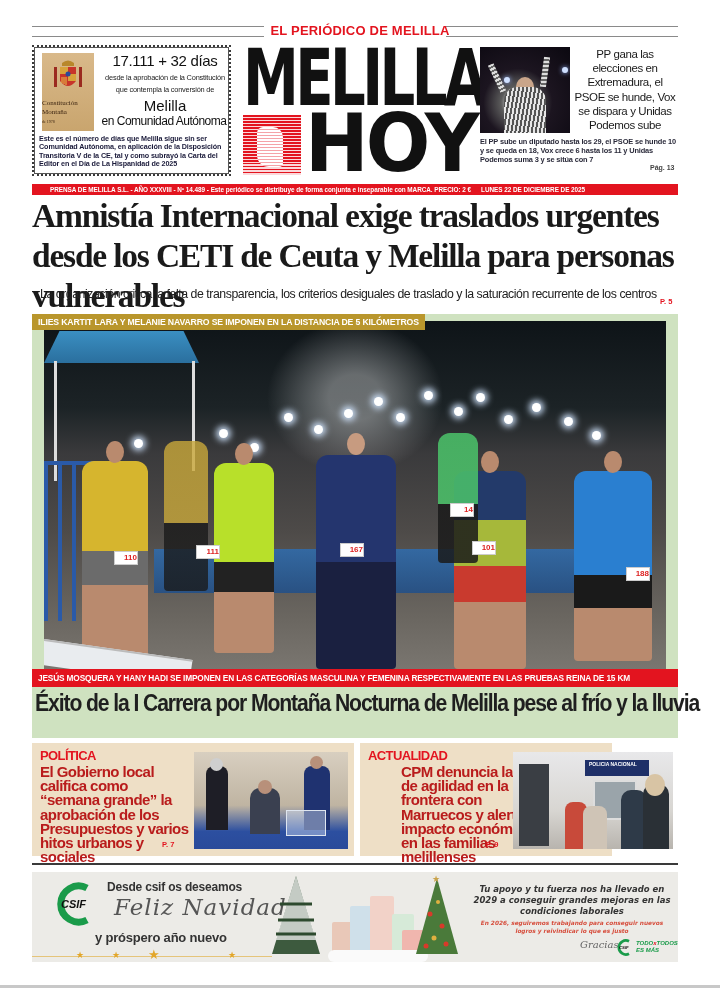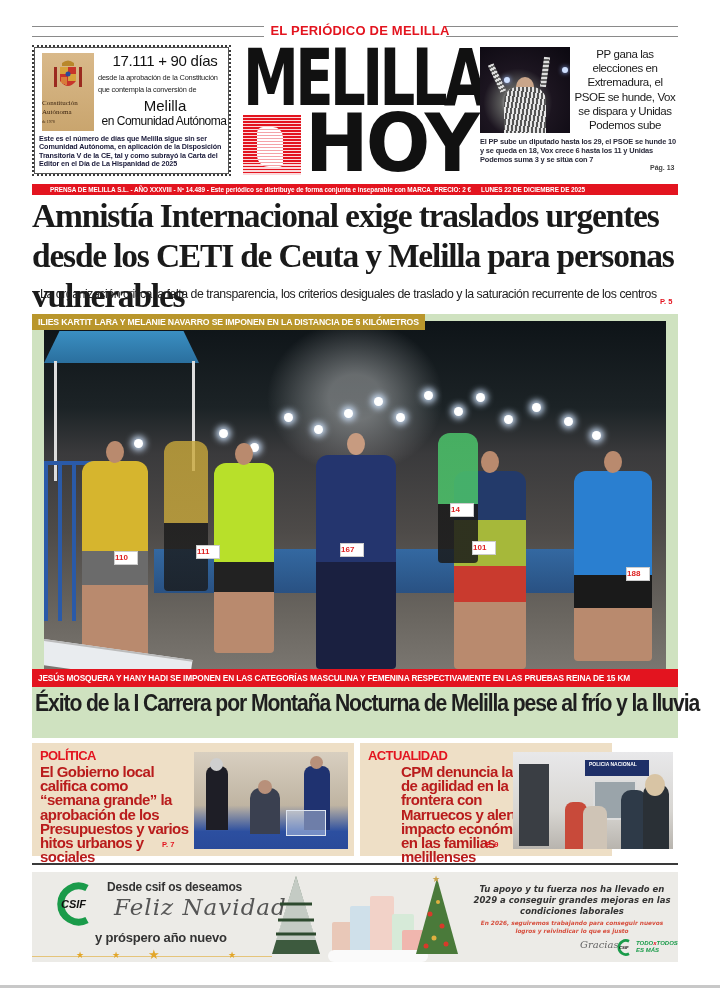--- a/index.html
+++ b/index.html
@@ -28,21 +28,21 @@
     position: absolute; left: 11px; top: 6px; width: 30px; height: 34px;
   }
   .const-img .cap {
     position: absolute; left: 0; width: 100%; text-align: left;
     font-family: "Liberation Serif", serif; color: #3b2410;
   }
   .const-num {
     position: absolute; left: 66px; top: 5px; width: 130px; text-align: center;
     font-size: 15px; font-weight: normal; color: #111; letter-spacing: -0.3px;
   }
-  .const-sub { position: absolute; left: 64px; width: 134px; font-size: 7.4px; color: #222; letter-spacing: -0.2px; }
+  .const-sub { position: absolute; left: 64px; width: 134px; text-align: center; font-size: 7.4px; color: #222; letter-spacing: -0.2px; }
   .const-melilla { position: absolute; left: 66px; top: 50px; width: 130px; text-align: center; font-size: 15px; color:#111; }
   .const-ca { position: absolute; left: 62px; top: 67px; width: 136px; text-align: center; font-size: 12px; color:#111; letter-spacing: -0.5px; }
   .const-desc {
     position: absolute; left: 5px; top: 88px; width: 190px;
     font-size: 7.2px; line-height: 8.4px; font-weight: bold; color: #1a1a3a; letter-spacing: -0.1px;
   }
 
   
   .logo { position: absolute; left: 243px; top: 45px; width: 226px; height: 132px; }
   .logo-top {
@@ -132,21 +132,21 @@
     background: repeating-linear-gradient(90deg, #2a5aa8 0 4px, transparent 4px 14px);
     border-top: 4px solid #2a5aa8;
   }
   .mat {
     position:absolute; left:110px; top:228px; width:470px; height:44px;
     background: linear-gradient(180deg,#2e6db0,#1f4f8a); opacity:0.85;
   }
   .lamp { position:absolute; width:9px; height:9px; border-radius:50%; background:#fff; box-shadow:0 0 6px 3px rgba(210,230,255,0.9); }
   .runner { position:absolute; border-radius: 12px 12px 4px 4px; }
   .runner .head { position:absolute; left:50%; width:18px; height:22px; margin-left:-9px; border-radius:50%; background:#b98a6e; }
-  .bib { position:absolute; background:#fff; border:1px solid #ccc; color:#d22; font-size:8px; font-weight:bold; text-align:left; line-height:12px; width:24px; height:14px; }
+  .bib { position:absolute; background:#fff; border:1px solid #ccc; color:#d22; font-size:8px; font-weight:bold; text-align:right; line-height:12px; width:24px; height:14px; }
   .start-banner {
     position:absolute; left:0; top:318px; width:150px; height:26px; background:#e9ecef;
     transform: rotate(8deg); transform-origin: left top; border-top:2px solid #bbb;
   }
   .photo-label-top {
     position: absolute; left: 0; top: 0; height: 16px; padding: 0 6px;
     background: #b9962c; color: #fff; font-size: 8.7px; font-weight: bold; line-height: 16px;
     letter-spacing: -0.15px; white-space: nowrap;
   }
   .photo-label-bottom {
@@ -208,24 +208,24 @@
       <rect x="1" y="8" width="3" height="20" fill="#9b2a1f"></rect>
       <rect x="26" y="8" width="3" height="20" fill="#9b2a1f"></rect>
       <path d="M9 4 Q15 -1 21 4 L21 7 L9 7 Z" fill="#b8872a"></path>
       <path d="M7 8 H23 V22 Q15 32 7 22 Z" fill="#c7342a"></path>
       <rect x="7" y="8" width="8" height="7" fill="#d8a23a"></rect>
       <rect x="15" y="15" width="8" height="7" fill="#d8a23a"></rect>
       <path d="M9 18 v6 M11 18 v7 M13 18 v8" stroke="#e8c34a" stroke-width="1"></path>
       <circle cx="15" cy="15" r="2.5" fill="#2a4a9a"></circle>
     </svg>
     <div class="cap" style="top:46px;font-size:7px;">Constitución</div>
-    <div class="cap" style="top:55px;font-size:7px;">Autónoma</div>
+    <div class="cap" style="top:55px;font-size:7px;">Montaña</div>
     <div class="cap" style="top:66px;font-size:4px;">de 1978</div>
   </div>
-  <div class="const-num">17.111 + 90 días</div>
+  <div class="const-num">17.111 + 32 días</div>
   <div class="const-sub" style="top:26px;">desde la aprobación de la Constitución</div>
   <div class="const-sub" style="top:38px;">que contempla la conversión de</div>
   <div class="const-melilla">Melilla</div>
   <div class="const-ca">en Comunidad Autónoma</div>
   <div class="const-desc">Este es el número de días que Melilla sigue sin ser Comunidad Autónoma, en aplicación de la Disposición Transitoria V de la CE, tal y como subrayó la Carta del Editor en el Día de La Hispanidad de 2025</div>
 </div>
 
 <div class="logo">
   <div class="logo-top">MELILLA</div>
   <div class="logo-stripes">

